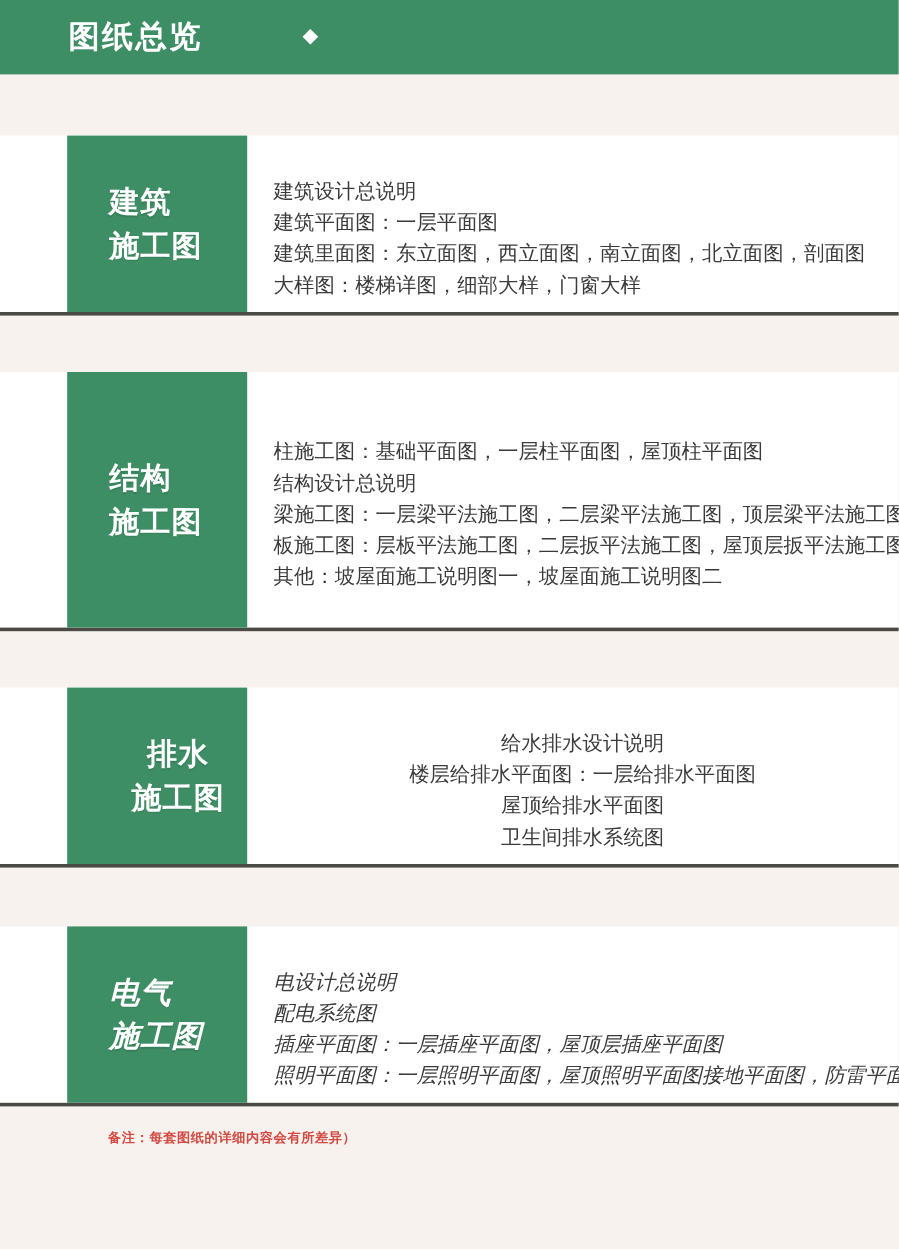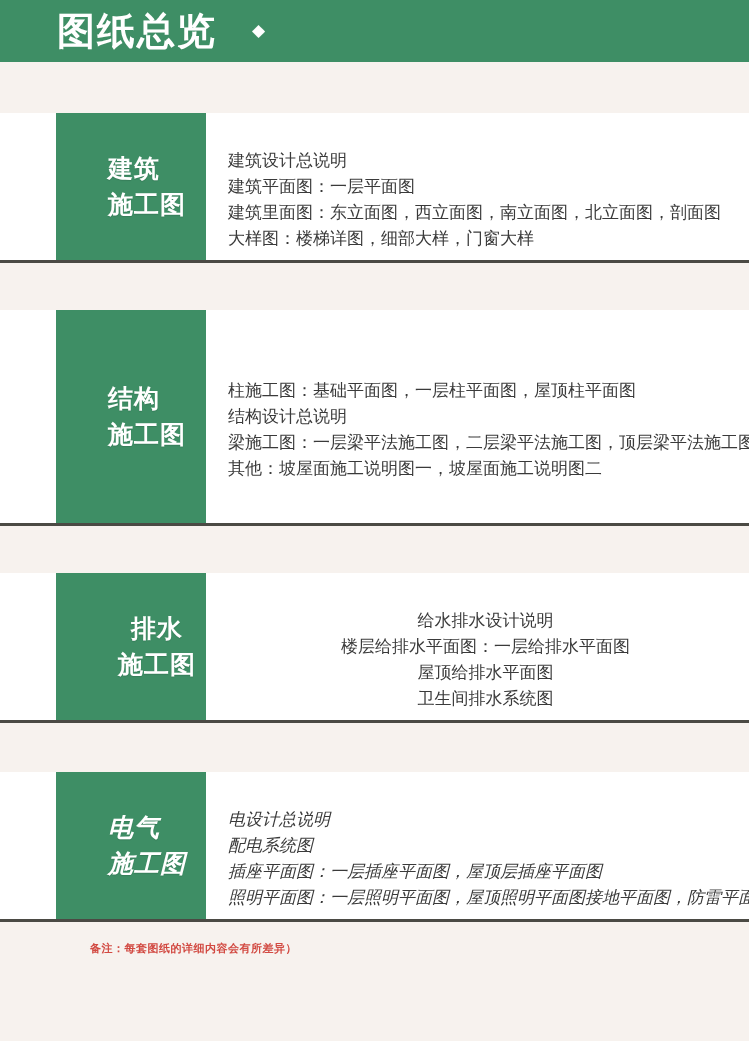--- a/index.html
+++ b/index.html
@@ -22,21 +22,21 @@
     height: 62px;
     background: #3e8e65;
   }
   .header-title {
     position: absolute;
     left: 57px;
     top: 0;
     height: 62px;
     line-height: 62px;
     color: #ffffff;
-    font-size: 38px;
+    font-size: 26px;
     font-weight: bold;
     letter-spacing: 2px;
   }
   .header-diamond {
     position: absolute;
     left: 252px;
     top: 0;
     height: 62px;
     line-height: 60px;
     color: #ffffff;
@@ -59,21 +59,21 @@
   .label-box {
     position: absolute;
     left: 56px;
     top: 0;
     bottom: 0;
     width: 150px;
     background: #3e8e65;
     display: flex;
     flex-direction: column;
     justify-content: center;
-    padding-left: 52px;
+    padding-left: 35px;
     box-sizing: border-box;
   }
   .label-line {
     color: #ffffff;
     font-size: 25px;
     font-weight: bold;
     line-height: 36px;
     letter-spacing: 1px;
     text-shadow: 0 1px 1px rgba(0,0,0,0.12);
   }
@@ -128,20 +128,21 @@
 
 <div class="band band-2">
   <div class="label-box">
     <div class="label-line">结构</div>
     <div class="label-line">施工图</div>
   </div>
   <div class="content">
     <div class="content-line">柱施工图：基础平面图，一层柱平面图，屋顶柱平面图</div>
     <div class="content-line">结构设计总说明</div>
     <div class="content-line">梁施工图：一层梁平法施工图，二层梁平法施工图，顶层梁平法施工图</div>
+    <div class="content-line">板施工图：层板平法施工图，二层扳平法施工图，屋顶层扳平法施工图</div>
     <div class="content-line">其他：坡屋面施工说明图一，坡屋面施工说明图二</div>
   </div>
 </div>
 
 <div class="band band-3">
   <div class="label-box">
     <div class="label-line">排水</div>
     <div class="label-line">施工图</div>
   </div>
   <div class="content">

